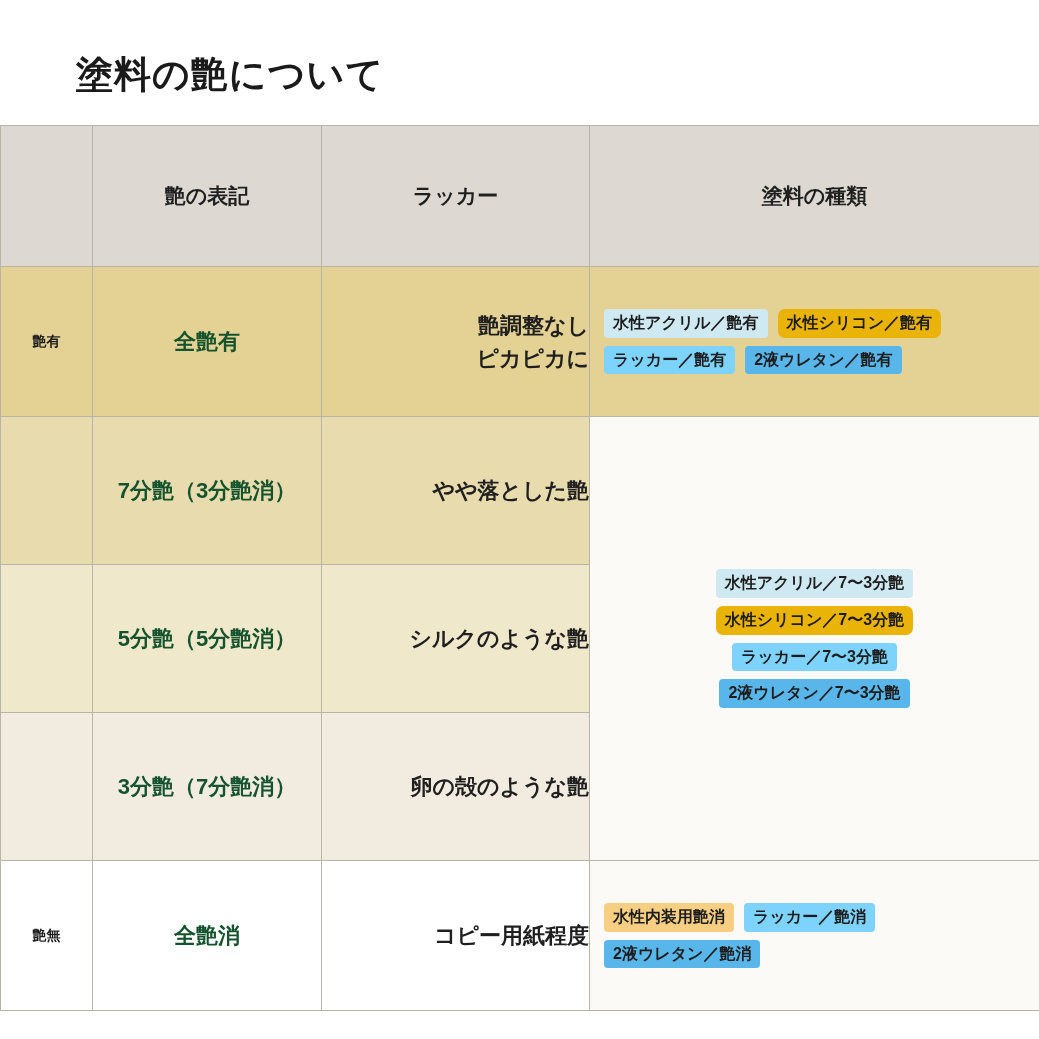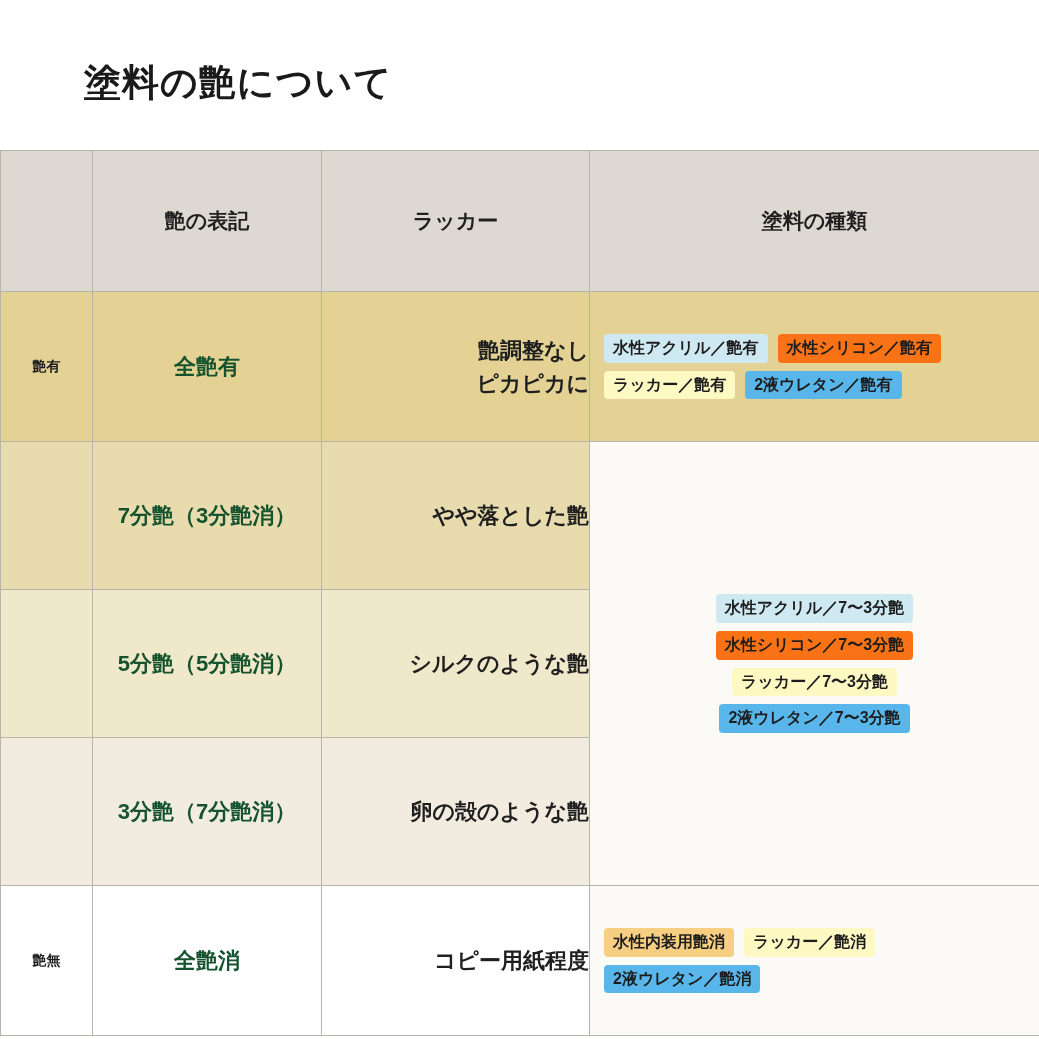--- a/index.html
+++ b/index.html
@@ -18,27 +18,27 @@
     position: relative;
     width: 1039px;
     height: 1039px;
     box-sizing: border-box;
   }
   .page-title {
     font-size: 37px;
     font-weight: bold;
     letter-spacing: 1px;
     padding: 42px 0 0 68px;
-    margin: 16px;
+    margin: 8px;
     color: #1a1a1a;
   }
   table.gloss-table {
     border-collapse: collapse;
     width: 1039px;
-    margin-top: 42px;
+    margin-top: 25px;
     table-layout: fixed;
   }
   table.gloss-table td,
   table.gloss-table th {
     border: 1px solid #b9b4a8;
     vertical-align: middle;
     padding: 0;
   }
   
   col.c-label { width: 92px; }
@@ -109,22 +109,22 @@
     display: inline-block;
     font-size: 16px;
     font-weight: bold;
     color: #1d1d1d;
     padding: 5px 9px 6px 9px;
     border-radius: 4px;
     white-space: nowrap;
     line-height: 1.1;
   }
   .tag.acrylic  { background: #cfe9f2; }
-  .tag.silicon  { background: #f97316; }
-  .tag.lacquer  { background: #fef9c3; }
+  .tag.silicon  { background: #eab308; border-radius: 7px; }
+  .tag.lacquer  { background: #7dd3fc; }
   .tag.urethane { background: #59b6ea; }
   .tag.interior { background: #f6cf83; }
 
   .types-cell {
     padding: 12px 0;
   }
 </style>
 </head>
 <body>
 

